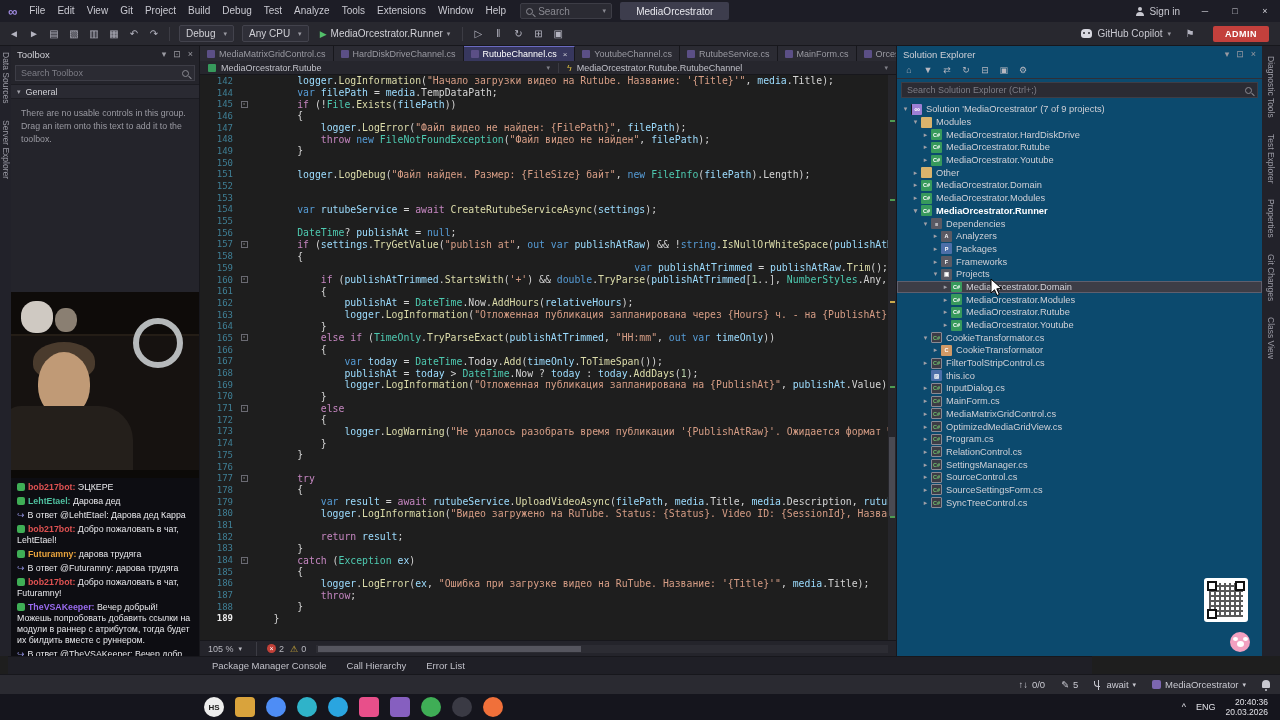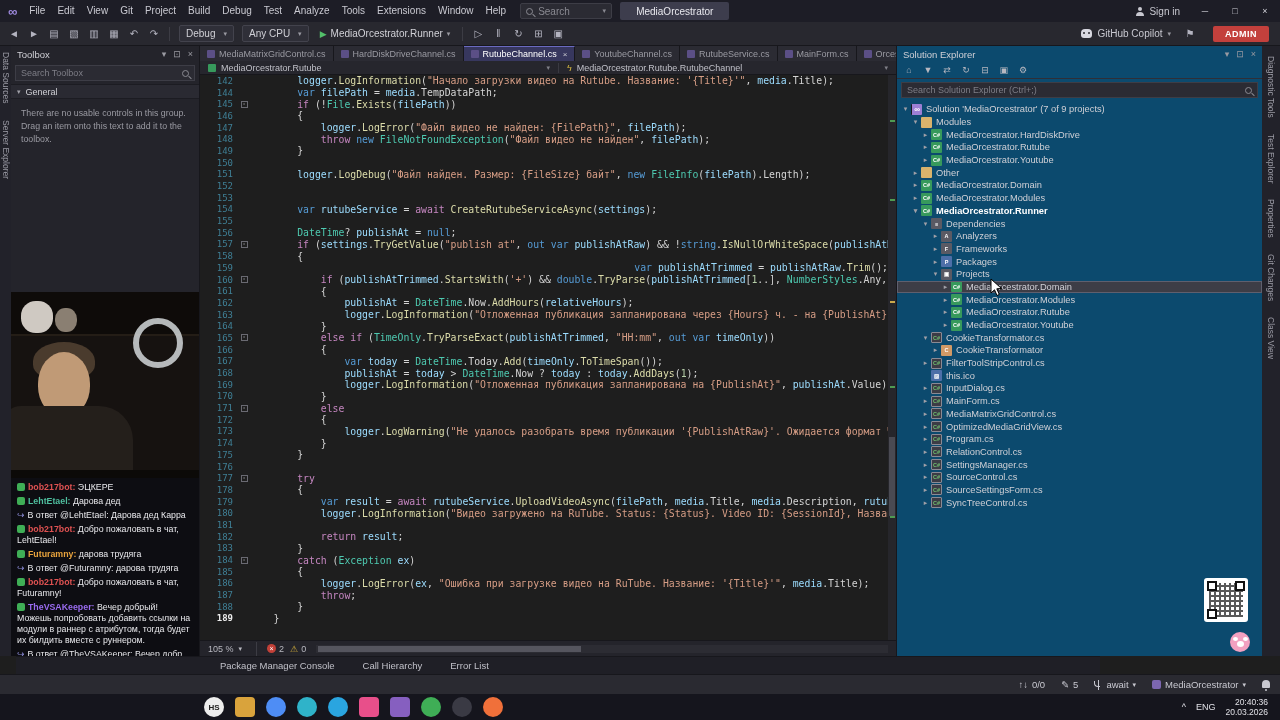--- a/index.html
+++ b/index.html
@@ -130,21 +130,21 @@
 .trow.bold{font-weight:bold;color:#fff}
 
 .qr{position:absolute;right:14px;bottom:34px;width:44px;height:44px;background:#fff;border-radius:3px}
 .qr .grid{position:absolute;inset:5px;background:repeating-linear-gradient(0deg,#222 0 2px,transparent 2px 5px),repeating-linear-gradient(90deg,#222 0 2px,transparent 2px 5px);opacity:.75}
 .qr .f{position:absolute;width:10px;height:10px;border:2px solid #111;background:#fff}
 .qr .f1{left:3px;top:3px}.qr .f2{right:3px;top:3px}.qr .f3{left:3px;bottom:3px}
 .paw{position:absolute;right:12px;bottom:4px;width:20px;height:20px;border-radius:50%;background:#f2a0c0}
 .paw::before{content:"";position:absolute;left:7px;top:9px;width:7px;height:6px;border-radius:50%;background:#fff;box-shadow:-5px -5px 0 -1px #fff,5px -5px 0 -1px #fff}
 
 
-.paneltabs{position:absolute;left:16px;top:656px;width:1084px;height:18px;background:#1f1f26;display:flex;align-items:center;padding-left:204px;gap:28px;font-size:9.5px;color:#c0c0c8;border-top:1px solid #17171c}
+.paneltabs{position:absolute;left:8px;top:656px;width:1084px;height:18px;background:#1f1f26;display:flex;align-items:center;padding-left:204px;gap:20px;font-size:9.5px;color:#c0c0c8;border-top:1px solid #17171c}
 .statusbar{position:absolute;left:0;top:674px;width:1280px;height:20px;background:#2a2a31;border-top:1px solid #17171c;display:flex;align-items:center;font-size:9.5px;color:#c8c8d0;padding:0 10px}
 .sbright{margin-left:auto;display:flex;align-items:center;gap:16px}
 .sbitem{display:flex;align-items:center;gap:4px}
 .icon-branch{width:8px;height:10px;position:relative}
 .icon-branch::before{content:"";position:absolute;left:4px;top:0;width:1px;height:10px;background:#c8c8d0}
 .icon-branch::after{content:"";position:absolute;left:0;top:1px;width:5px;height:5px;border-left:1px solid #c8c8d0;border-bottom:1px solid #c8c8d0;border-radius:0 0 0 4px}
 .icon-bell{width:8px;height:8px;background:#c8c8d0;border-radius:4px 4px 1px 1px;position:relative;margin-top:-2px}
 .icon-bell::after{content:"";position:absolute;left:3px;bottom:-3px;width:2px;height:2px;border-radius:50%;background:#c8c8d0}
 .icon-db{width:9px;height:9px;border-radius:2px;background:#7c66b0}
 
@@ -489,27 +489,27 @@
           <span class="tico dep">≡</span>
           <span>Dependencies</span>
         </div>
         <div class="trow" style="padding-left: 34px;">
           <span class="arr">▸</span>
           <span class="tico ana">A</span>
           <span>Analyzers</span>
         </div>
         <div class="trow" style="padding-left: 34px;">
           <span class="arr">▸</span>
+          <span class="tico pkg">P</span>
+          <span>Packages</span>
+        </div>
+        <div class="trow" style="padding-left: 34px;">
+          <span class="arr">▸</span>
           <span class="tico frw">F</span>
           <span>Frameworks</span>
-        </div>
-        <div class="trow" style="padding-left: 34px;">
-          <span class="arr">▸</span>
-          <span class="tico pkg">P</span>
-          <span>Packages</span>
         </div>
         <div class="trow" style="padding-left: 34px;">
           <span class="arr">▾</span>
           <span class="tico prjs">▣</span>
           <span>Projects</span>
         </div>
         <div class="trow sel" style="padding-left: 44px;">
           <span class="arr">▸</span>
           <span class="tico ref">C#</span>
           <span>MediaOrcestrator.Domain</span>

